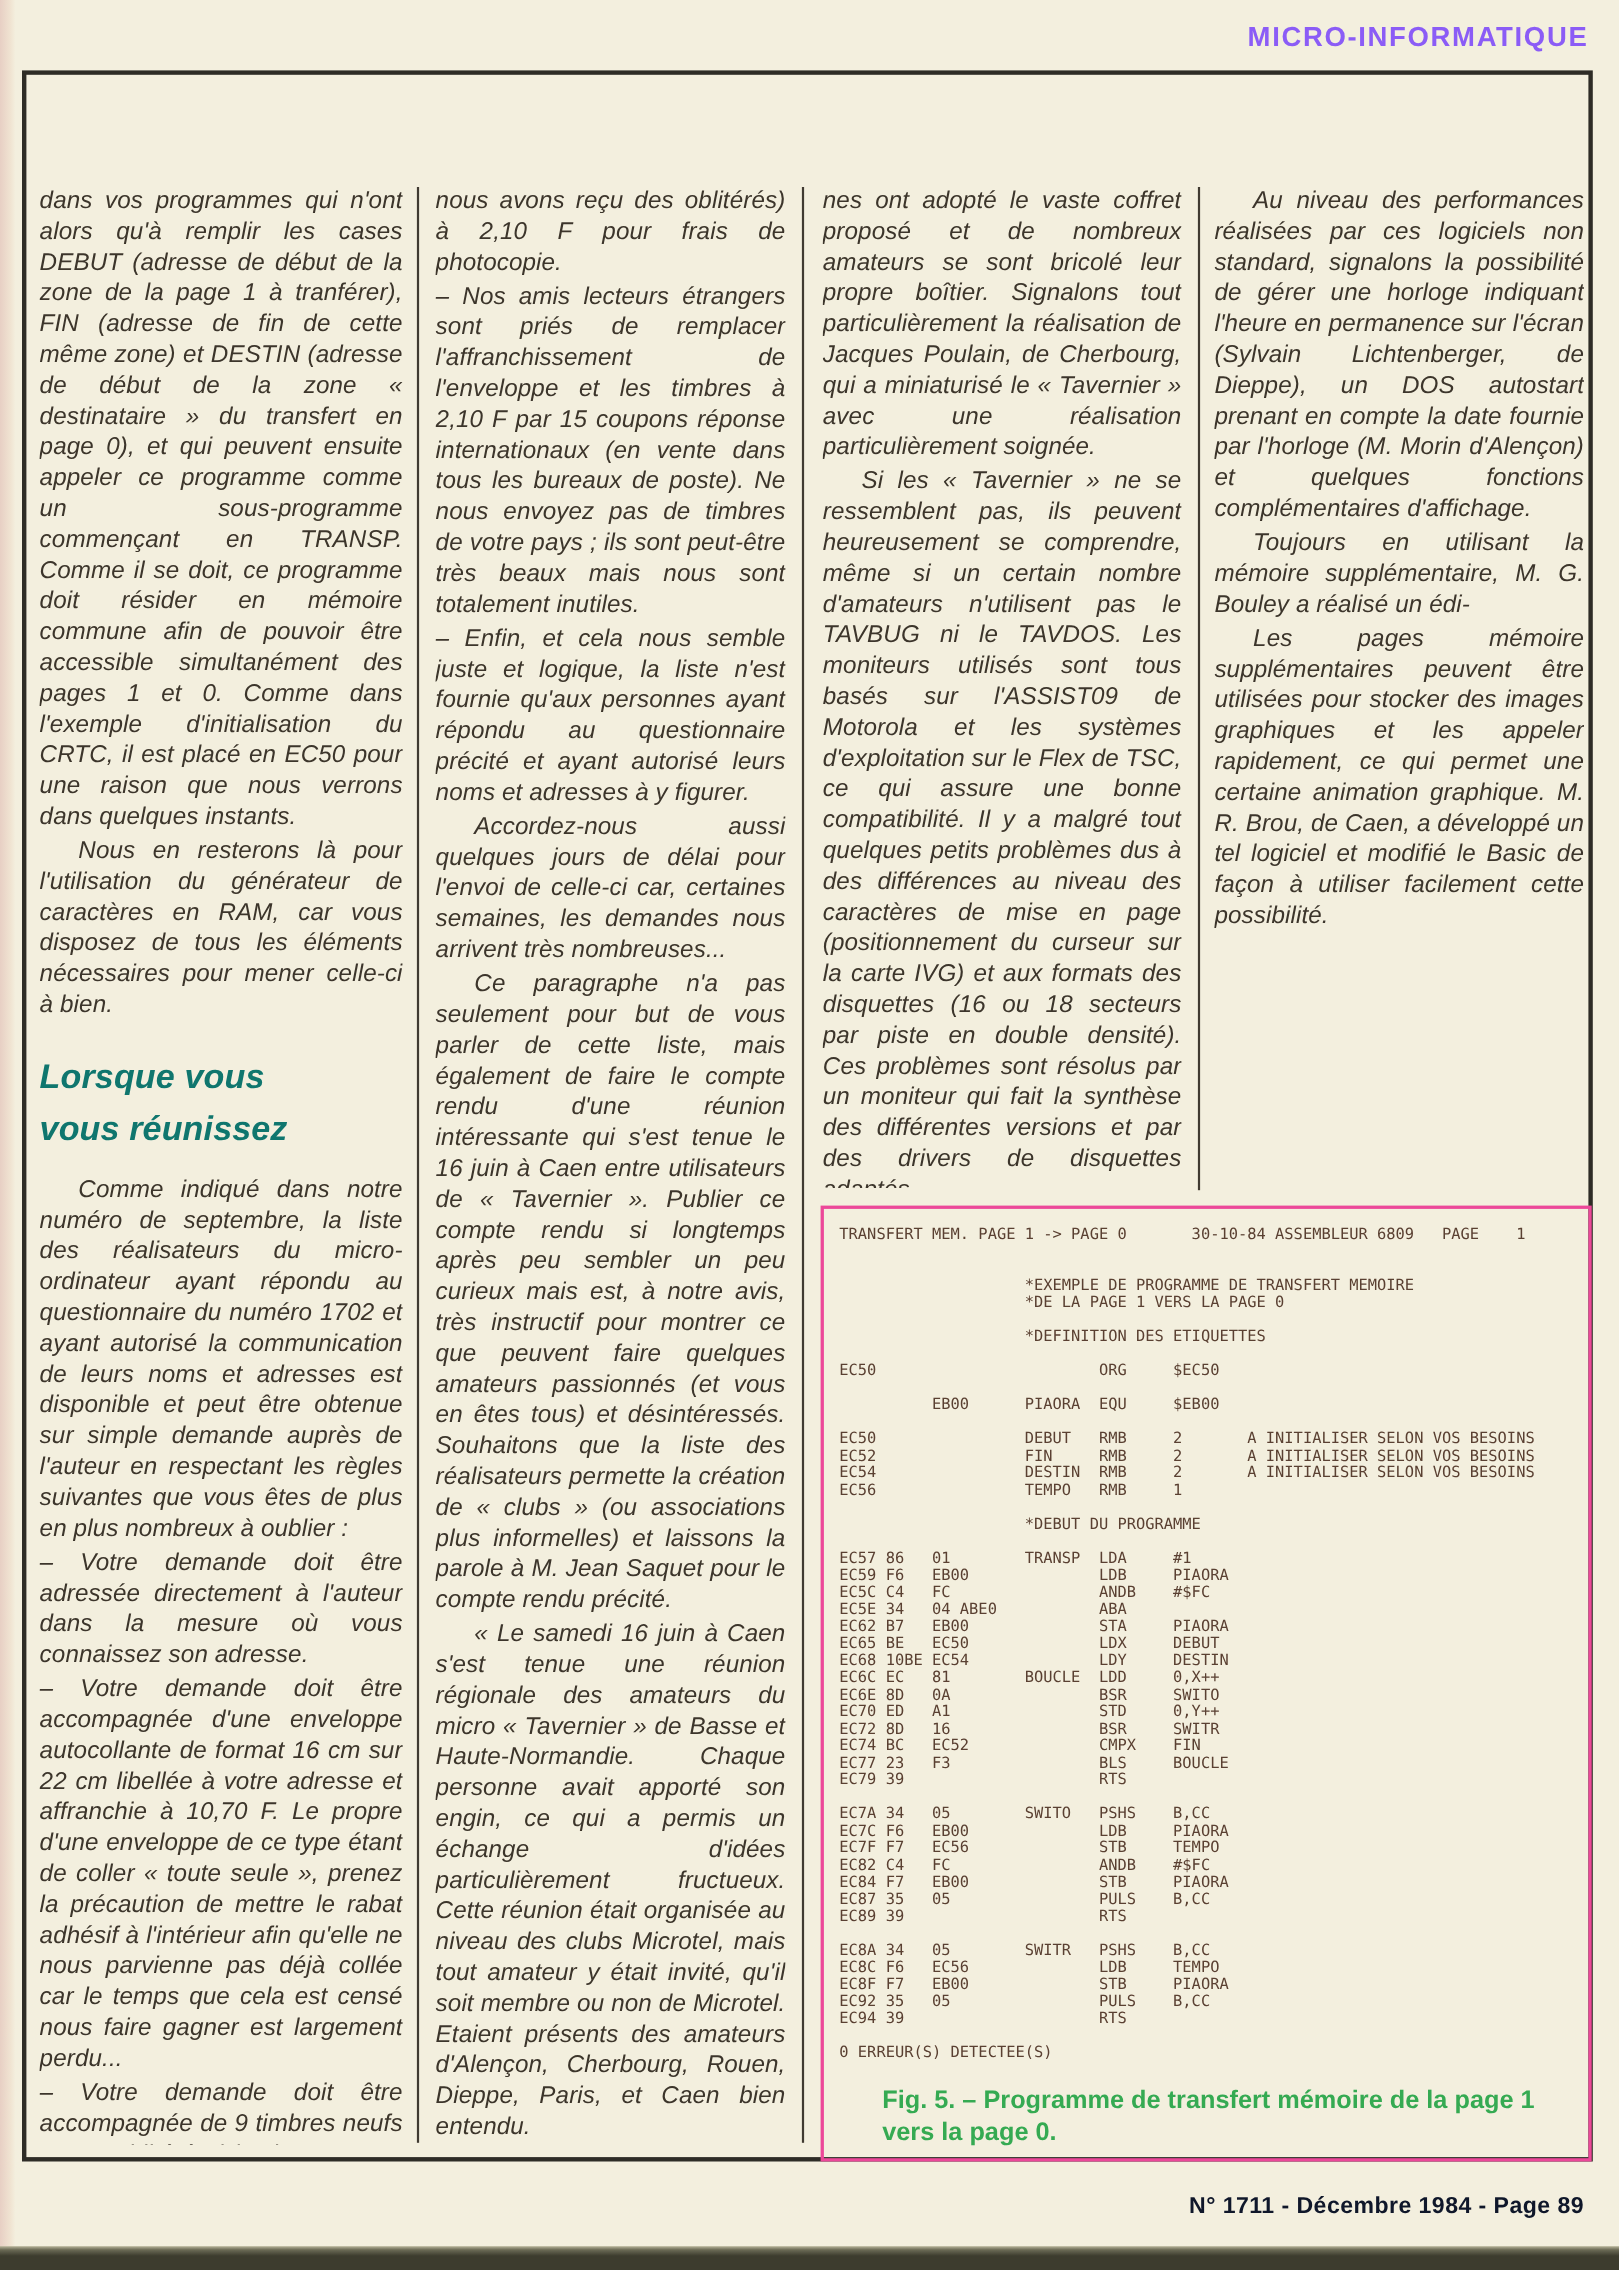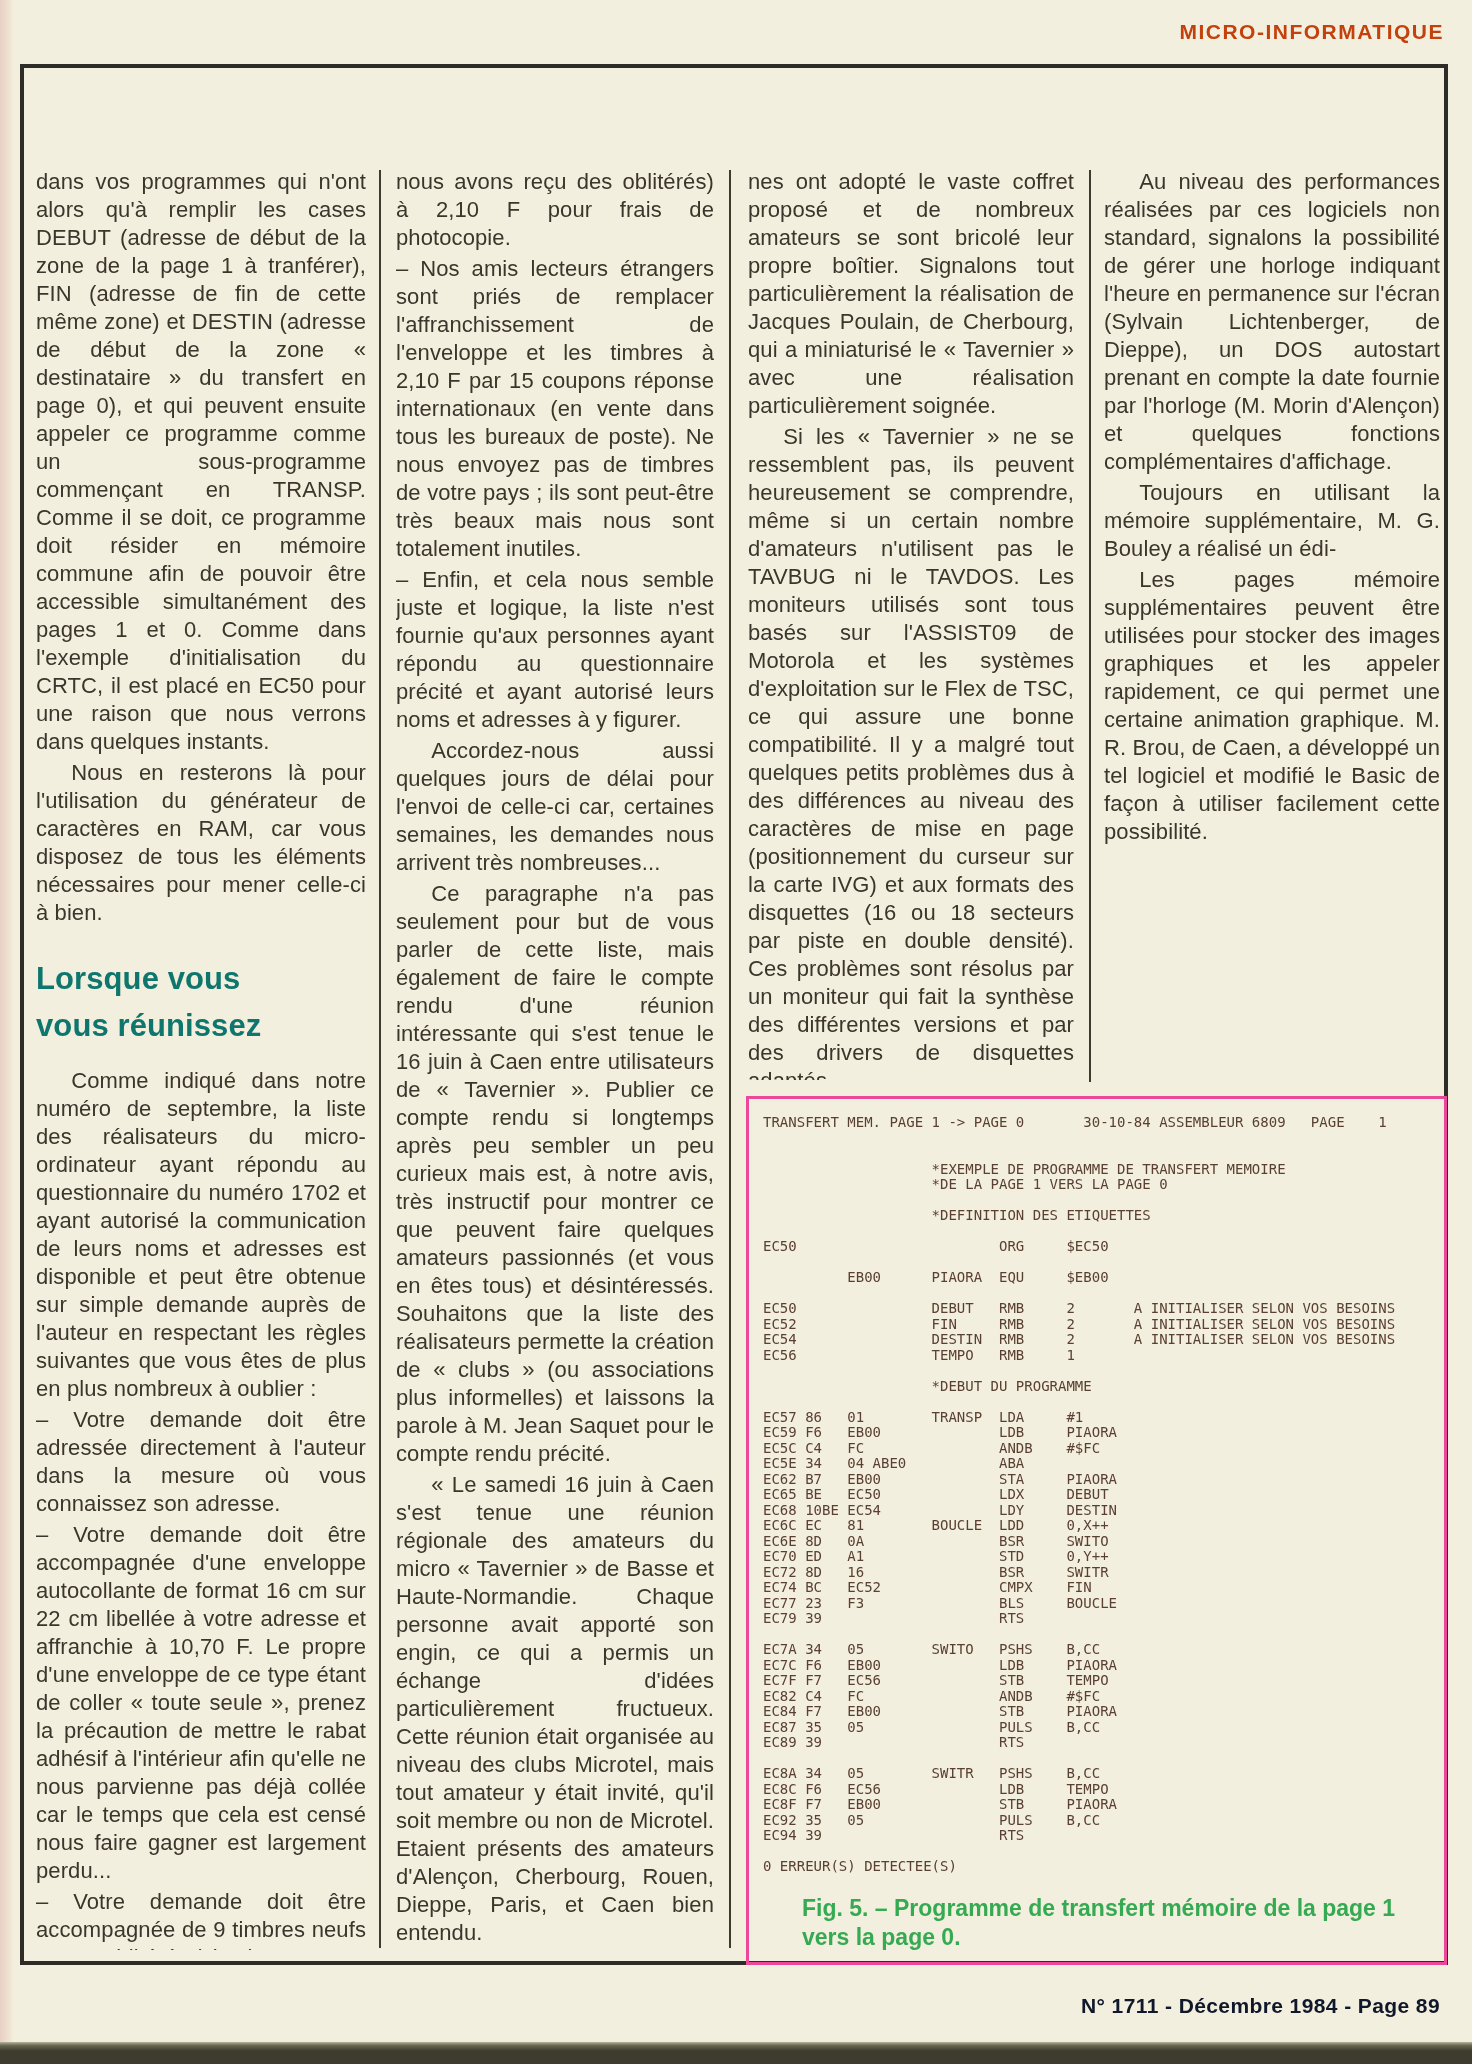--- a/index.html
+++ b/index.html
@@ -9,35 +9,36 @@
     font-family:"Liberation Sans",sans-serif;
     color:#3c352b;
   }
   
   .edge-left{position:absolute;left:0;top:0;width:14px;height:2064px;
     background:linear-gradient(90deg,#e7cfc4,#f0e4d2 70%,#f3efde);}
   .edge-bottom{position:absolute;left:0;bottom:0;width:1472px;height:22px;
     background:linear-gradient(0deg,#3d3c2e 60%,#6b6a55 85%,#b7b49a);}
   .page-header{
     position:absolute;top:20px;right:28px;
-    font-size:21px;font-weight:bold;letter-spacing:1.5px;
-    color:#c2410c;
+    font-size:25px;font-weight:bold;letter-spacing:1.5px;
+    color:#8b5cf6;
   }
   .frame{
     position:absolute;left:20px;top:64px;width:1428px;height:1901px;
     box-sizing:border-box;border:4px solid #2e2c26;
   }
   .vrule{position:absolute;width:2px;background:#403a31;}
   .vrule1{left:379px;top:170px;height:1778px;}
   .vrule2{left:729px;top:170px;height:1778px;}
   .vrule3{left:1089px;top:170px;height:912px;}
   .col{
     position:absolute;top:168px;overflow:hidden;
     font-size:22px;line-height:28px;text-align:justify;
     letter-spacing:0.1px;
+    font-style:italic;
   }
   .col p{margin:0 0 3px 0;}
   .col p.ind{text-indent:1.6em;}
   .col1{left:36px;width:330px;height:1782px;}
   .col2{left:396px;width:318px;height:1782px;}
   .col3{left:748px;width:326px;height:912px;}
   .col4{left:1104px;width:336px;height:912px;}
   .section-heading{
     margin:28px 0 18px 0;
     font-size:31px;line-height:47px;font-weight:bold;

